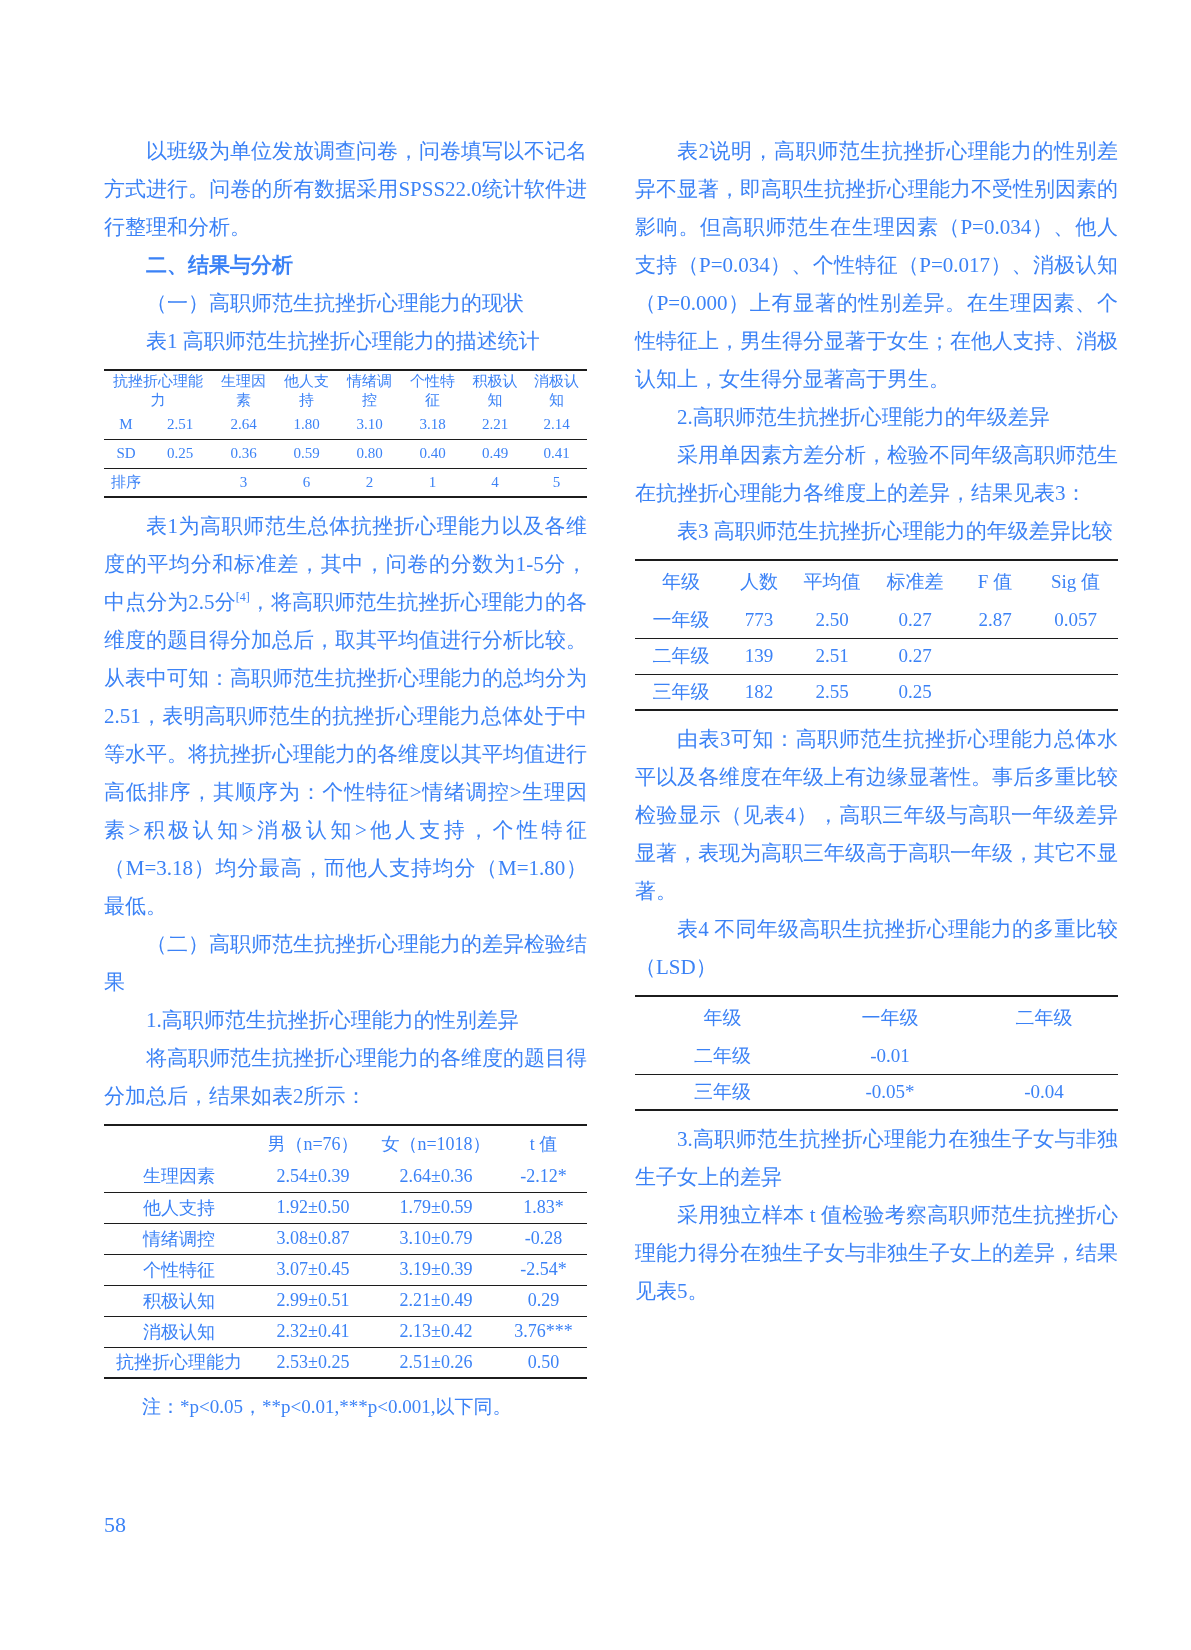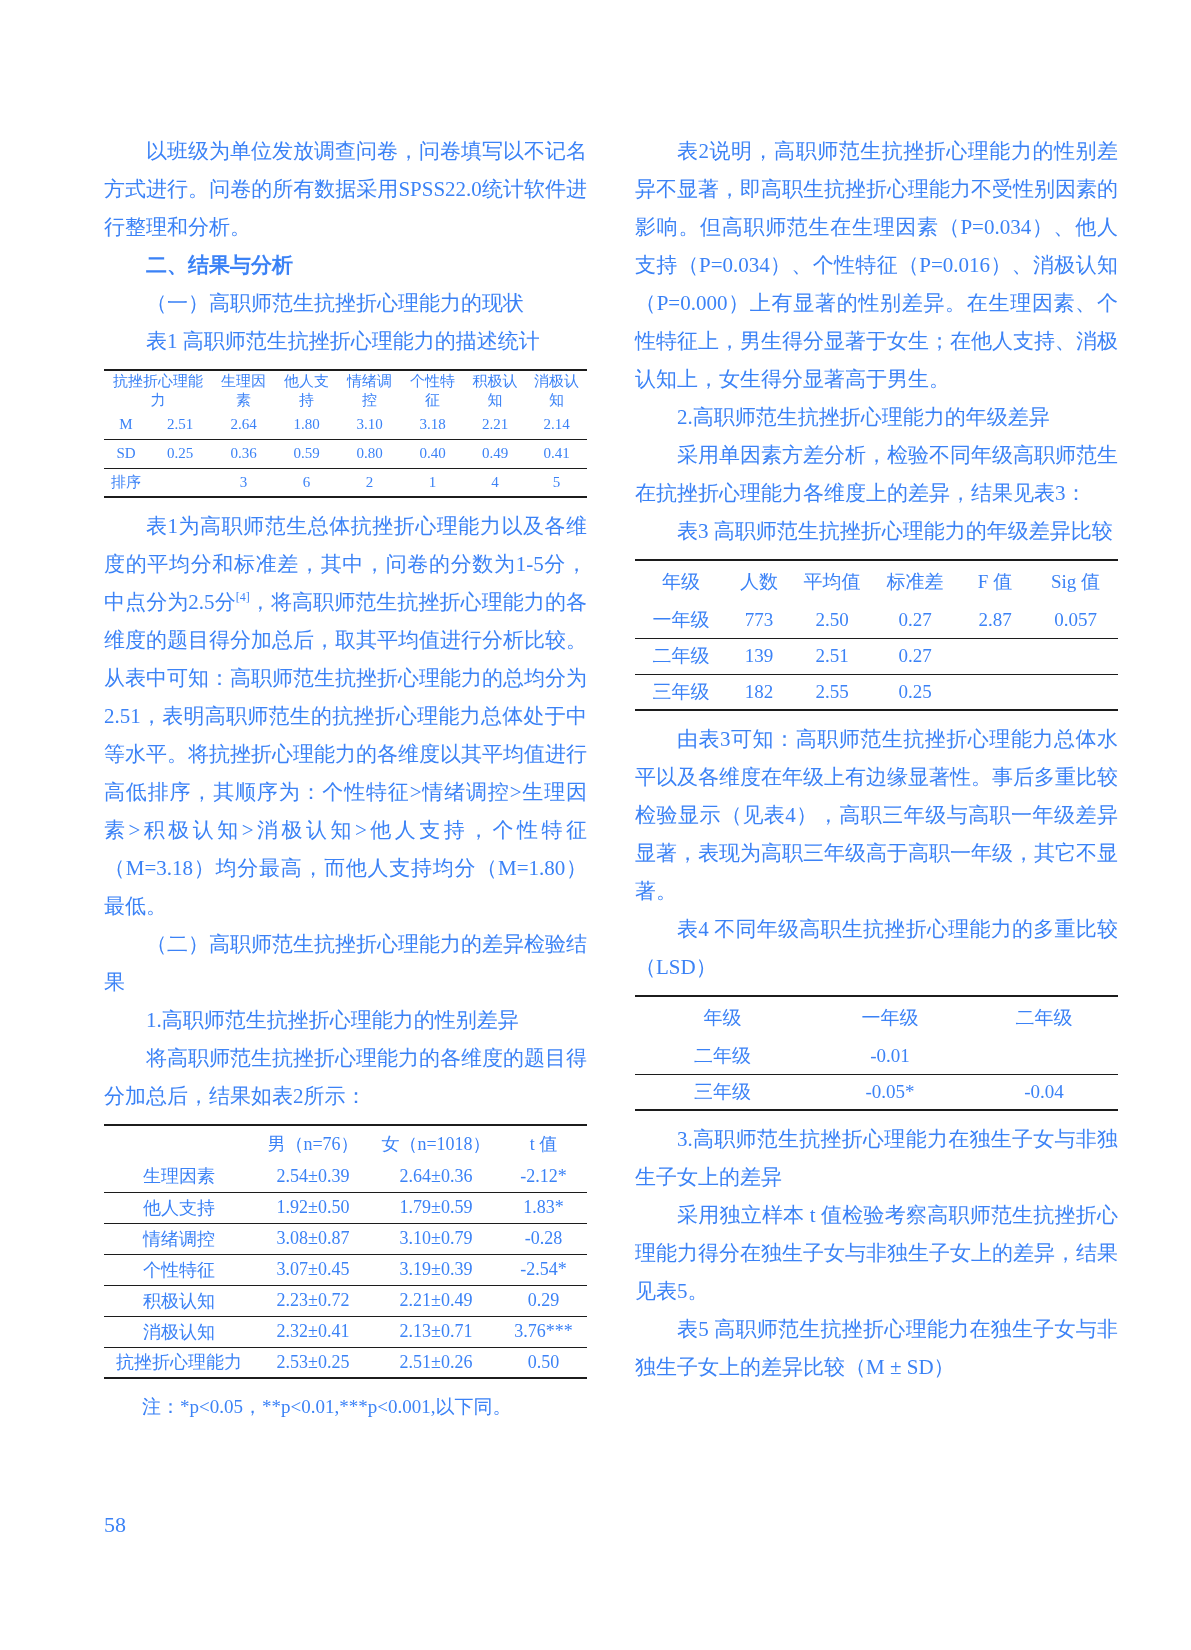--- a/index.html
+++ b/index.html
@@ -170,44 +170,44 @@
             <td>-0.28</td>
           </tr>
           <tr>
             <td class="cell-left">个性特征</td>
             <td>3.07±0.45</td>
             <td>3.19±0.39</td>
             <td>-2.54*</td>
           </tr>
           <tr>
             <td class="cell-left">积极认知</td>
-            <td>2.23±0.72</td>
+            <td>2.99±0.51</td>
             <td>2.21±0.49</td>
             <td>0.29</td>
           </tr>
           <tr>
             <td class="cell-left">消极认知</td>
             <td>2.32±0.41</td>
-            <td>2.13±0.71</td>
+            <td>2.13±0.42</td>
             <td>3.76***</td>
           </tr>
           <tr>
             <td class="cell-left">抗挫折心理能力</td>
             <td>2.53±0.25</td>
             <td>2.51±0.26</td>
             <td>0.50</td>
           </tr>
         </tbody>
       </table>
 
       <p class="note">注：*p&lt;0.05，**p&lt;0.01,***p&lt;0.001,以下同。</p>
     </div>
 
     <div class="col">
-      <p>表2说明，高职师范生抗挫折心理能力的性别差异不显著，即高职生抗挫折心理能力不受性别因素的影响。但高职师范生在生理因素（P=0.034）、他人支持（P=0.034）、个性特征（P=0.016）、消极认知（P=0.000）上有显著的性别差异。在生理因素、个性特征上，男生得分显著于女生；在他人支持、消极认知上，女生得分显著高于男生。</p>
+      <p>表2说明，高职师范生抗挫折心理能力的性别差异不显著，即高职生抗挫折心理能力不受性别因素的影响。但高职师范生在生理因素（P=0.034）、他人支持（P=0.034）、个性特征（P=0.017）、消极认知（P=0.000）上有显著的性别差异。在生理因素、个性特征上，男生得分显著于女生；在他人支持、消极认知上，女生得分显著高于男生。</p>
       <p>2.高职师范生抗挫折心理能力的年级差异</p>
       <p>采用单因素方差分析，检验不同年级高职师范生在抗挫折心理能力各维度上的差异，结果见表3：</p>
       <p class="caption-t3">表3 高职师范生抗挫折心理能力的年级差异比较</p>
 
       <table class="tbl tbl3">
         <colgroup>
           <col style="width:92px">
             <col style="width:64px">
             <col style="width:82px">
           <col style="width:84px">
@@ -277,18 +277,17 @@
           <tr>
             <td class="cell-left">三年级</td>
             <td>-0.05*</td>
             <td>-0.04</td>
           </tr>
         </tbody>
       </table>
 
       <p>3.高职师范生抗挫折心理能力在独生子女与非独生子女上的差异</p>
       <p>采用独立样本 t 值检验考察高职师范生抗挫折心理能力得分在独生子女与非独生子女上的差异，结果见表5。</p>
-      <p>表5 高职师范生抗挫折心理能力在独生子女与非独生子女上的差异比较（M ± SD）</p>
     </div>
   </div>
 
   <div class="page-number">58</div>
 </div>
 
 </body></html>

